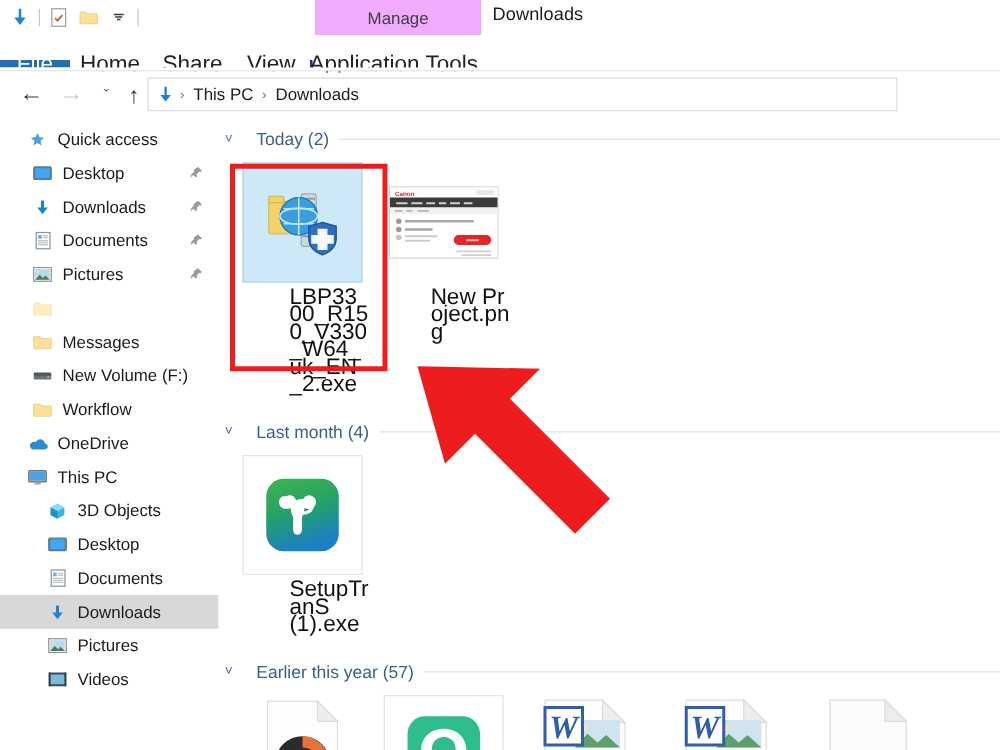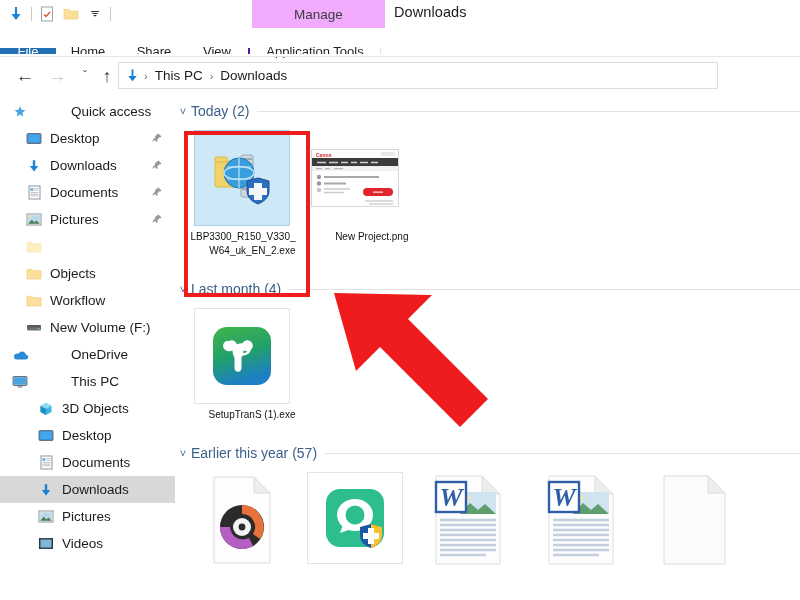--- a/index.html
+++ b/index.html
@@ -32,21 +32,21 @@
   }
 
   
   .ribbon {
     position:absolute; left:0; top:28px; width:800px; height:26px;
     background:#ffffff;
   }
   .tabs { position:absolute; left:0; top:0; height:26px; display:flex; align-items:stretch; }
   .tab {
     display:flex; align-items:center; justify-content:center;
-    font-size:13px; color:#222; padding:0 14px; white-space:nowrap;margin-top:20px;
+    font-size:18px; color:#222; padding:0 14px; white-space:nowrap;margin-top:20px;
   }
   .tab.file { background:#1f6fb2; color:#ffffff; width:56px; padding:0; }
   .tab.home { width:66px;padding-left:12px; }
   .tab.share { width:64px; }
   .tab.view { width:62px; }
   .tab.apptools {
     background:#ffffff; width:133px; padding:0;
     border-left:2px solid #4c1d95; border-right:1px solid #e2e2e2;
   }
   .ribbon-body {
@@ -81,50 +81,50 @@
     background:#ffffff; overflow:hidden;
   }
   .side-item {
     position:relative; height:27px; display:flex; align-items:center;
     font-size:13.5px; color:#1b1b1b; white-space:nowrap;
   }
   .side-item.sel { background:#d8d8d8; }
   .side-ico { width:20px; height:20px; display:flex; align-items:center; justify-content:center; flex:0 0 20px; }
   .side-label { margin-left:6px; }
   .pin { position:absolute; right:12px; top:7px; width:12px; height:12px; }
-  .ind-0 { padding-left:10px;gap:35px; }
+  .ind-0 { padding-left:20px; }
   .ind-1 { padding-left:24px; }
   .ind-2 { padding-left:36px; }
 
   
   .content {
     position:absolute; left:175px; top:98px; width:625px; height:502px;
     background:#ffffff; overflow:hidden;
   }
   .group-head {
     position:relative; height:26px; display:flex; align-items:center;
     font-size:14px; color:#3b5a80;
   }
   .grp-chev { width:16px; font-size:11px; color:#4a6d96; display:flex; align-items:center; justify-content:center; }
-  .grp-label { margin-left:0; margin-right:8px; white-space:nowrap; color:#3a5f8a; }
+  .grp-label { margin-left:14px; margin-right:8px; white-space:nowrap; color:#3a5f8a; }
   .grp-rule { flex:1; height:1px; background:#e1e1e1; }
 
   .tiles { display:flex; flex-wrap:wrap; padding-left:10px; }
   .tile {
     width:113px; height:auto; display:flex; flex-direction:column; align-items:center;
     padding-top:6px;
   }
   .thumb-box {
     width:96px; height:96px; display:flex; align-items:center; justify-content:center;
     border:1px solid #e4e4e4; background:#ffffff;
   }
   .tile.selected .thumb-box { background:#cde8f7; border:1px solid #a8d4ef; }
   .tile-label {
-    margin-top:4px; font-size:10px; color:#111; text-align:right;
-    line-height:14px; width:108px; word-break:break-all;
+    margin-top:4px; font-size:18px; color:#111; text-align:left;
+    line-height:14px; width:108px; word-break:break-all;padding-left:44px;
   }
   .tile.selected .tile-label { background:transparent; }
   .thumb-plain { width:96px; height:96px; display:flex; align-items:center; justify-content:center; }
 
   
   .anno-box {
     position:absolute; left:184px; top:131px; width:126px; height:166px;
     border:4px solid #ee1c1c; pointer-events:none;
   }
   .anno-arrow { position:absolute; left:320px; top:285px; pointer-events:none; }
@@ -277,41 +277,41 @@
       </span>
       <span class="side-label"></span>
     </div>
 
     <div class="side-item ind-1">
       <span class="side-ico">
         <svg width="16" height="14" viewBox="0 0 16 14">
             <path d="M1 2.3h5.1l1.3 1.5H15v8.2H1z" fill="#fbdf9a" stroke="#f0cf79" stroke-width=".7"></path>
           </svg>
       </span>
-      <span class="side-label">Objects</span>
-    </div>
-
-    <div class="side-item ind-1">
-      <span class="side-ico">
-        <svg width="16" height="14" viewBox="0 0 16 14">
-            <path d="M1 2.3h5.1l1.3 1.5H15v8.2H1z" fill="#fbdf9a" stroke="#f0cf79" stroke-width=".7"></path>
-          </svg>
-      </span>
-      <span class="side-label">Workflow</span>
+      <span class="side-label">Messages</span>
     </div>
 
     <div class="side-item ind-1">
       <span class="side-ico">
         <svg width="16" height="11" viewBox="0 0 16 11">
             <rect x="1" y="3.5" width="14" height="5" rx="1" fill="#6d7278"></rect>
             <rect x="1" y="3" width="14" height="2.5" rx="1" fill="#54585d"></rect>
             <circle cx="12.6" cy="6.6" r="0.8" fill="#8ad86b"></circle>
           </svg>
       </span>
       <span class="side-label">New Volume (F:)</span>
+    </div>
+
+    <div class="side-item ind-1">
+      <span class="side-ico">
+        <svg width="16" height="14" viewBox="0 0 16 14">
+            <path d="M1 2.3h5.1l1.3 1.5H15v8.2H1z" fill="#fbdf9a" stroke="#f0cf79" stroke-width=".7"></path>
+          </svg>
+      </span>
+      <span class="side-label">Workflow</span>
     </div>
 
     <div class="side-item ind-0">
       <span class="side-ico">
         <svg width="17" height="12" viewBox="0 0 17 12">
             <path d="M4.4 10.5h9.2c1.6 0 2.6-1.1 2.6-2.4 0-1.3-1-2.3-2.3-2.4-.2-1.9-1.8-3.3-3.7-3.3-1.5 0-2.8.9-3.4 2.2-.3-.1-.6-.2-.9-.2C3.4 4.4 2 5.7 2 7.4c0 1.7 1 3.1 2.4 3.1z" fill="#2a8ad4"></path>
           </svg>
       </span>
       <span class="side-label">OneDrive</span>
     </div>

